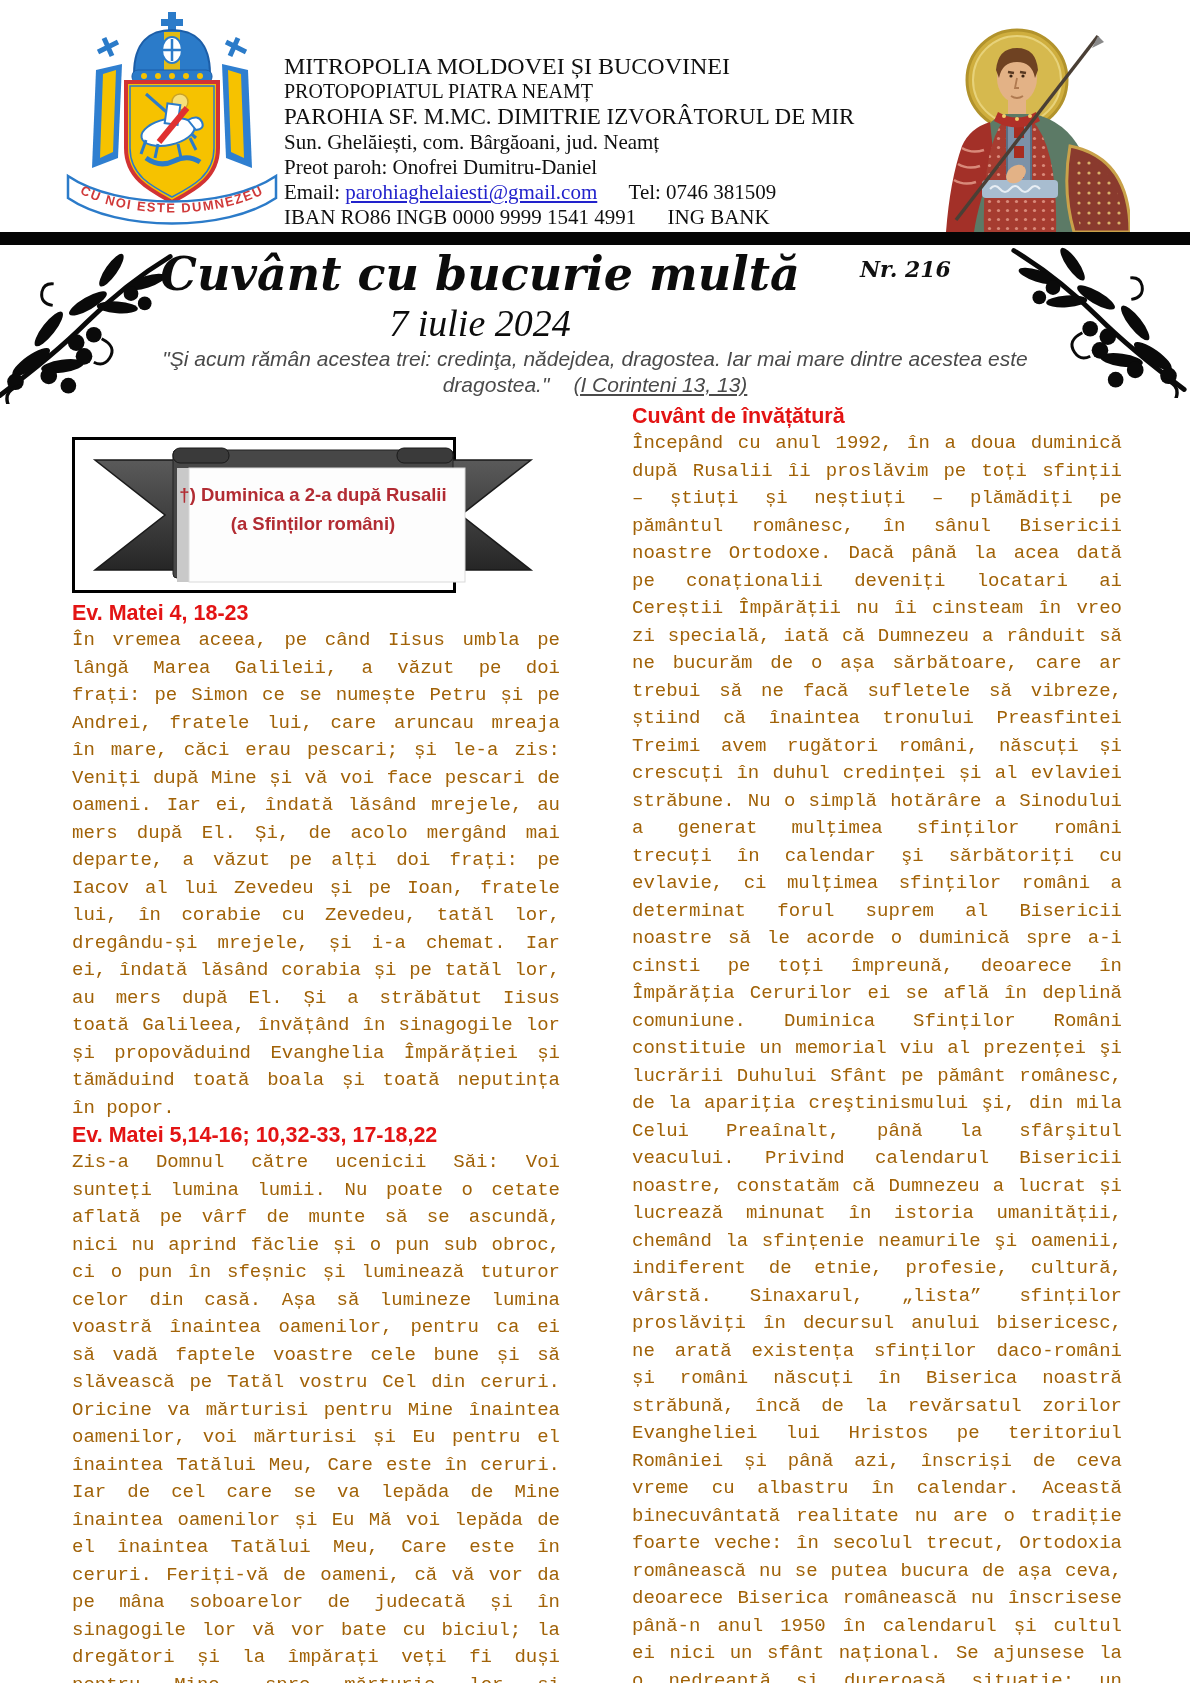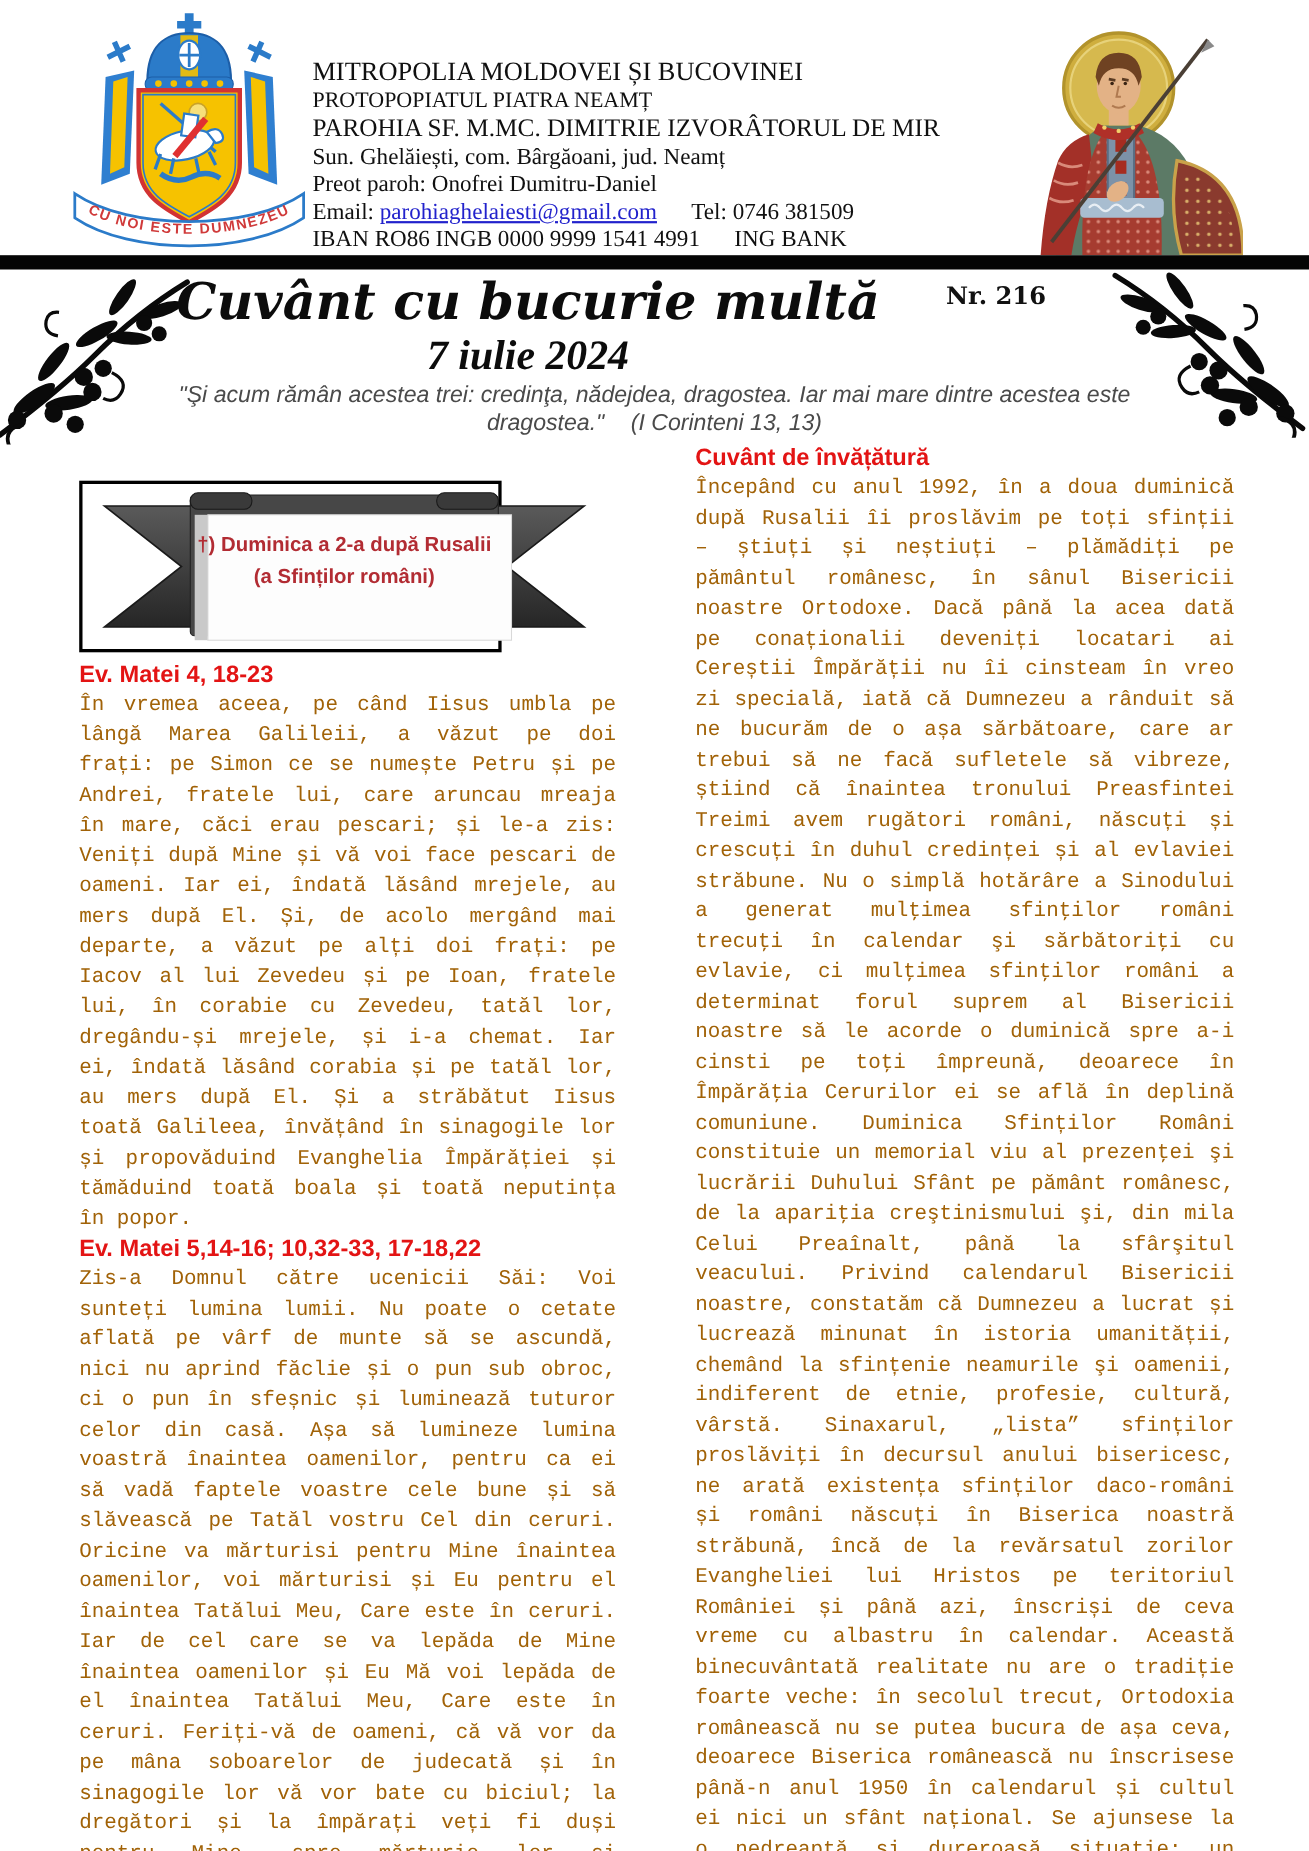--- a/index.html
+++ b/index.html
@@ -32,33 +32,33 @@
   
   .ornament-left  { position:absolute; left:-8px;  top:246px; }
   .ornament-right { position:absolute; right:-2px; top:240px; }
   .mast-title {
     position:absolute; left:150px; top:246px; width:660px; text-align:center;
     font-family:"DejaVu Serif", serif; font-style:italic; font-weight:bold;
     font-size:46px; line-height:56px; color:#0c0c0c;
   }
   .mast-issue {
     position:absolute; left:860px; top:256px;
-    font-family:"DejaVu Serif", serif; font-weight:bold;
+    font-family:"DejaVu Serif", serif; font-style:italic; font-weight:bold;
     font-size:22px; color:#111;
   }
   .mast-date {
     position:absolute; left:150px; top:302px; width:660px; text-align:center;
     font-family:"Liberation Serif", serif; font-style:italic;
-    font-size:38px; line-height:42px; color:#0c0c0c;font-weight:bold;
+    font-size:38px; line-height:42px; color:#0c0c0c;
   }
   .mast-quote {
     position:absolute; left:95px; top:346px; width:1000px; text-align:center;
     font-style:italic; font-size:21px; line-height:26px; color:#4a4a4a;
   }
-  .quote-ref { margin-left:24px; }
+  .quote-ref { margin-left:24px;text-decoration:underline; }
 
   
   .col { position:absolute; }
   .col-left  { left:72px;  top:437px; width:488px; }
   .col-right { left:622px; top:403px; width:490px;margin-left:10px; }
   .red-head {
     font-size:21.5px; line-height:27px; font-weight:bold; color:#e31414;
   }
   .body-par {
     font-size:19px; line-height:27.5px; text-align:justify; color:#a16207;font-family:Liberation Mono, monospace;

